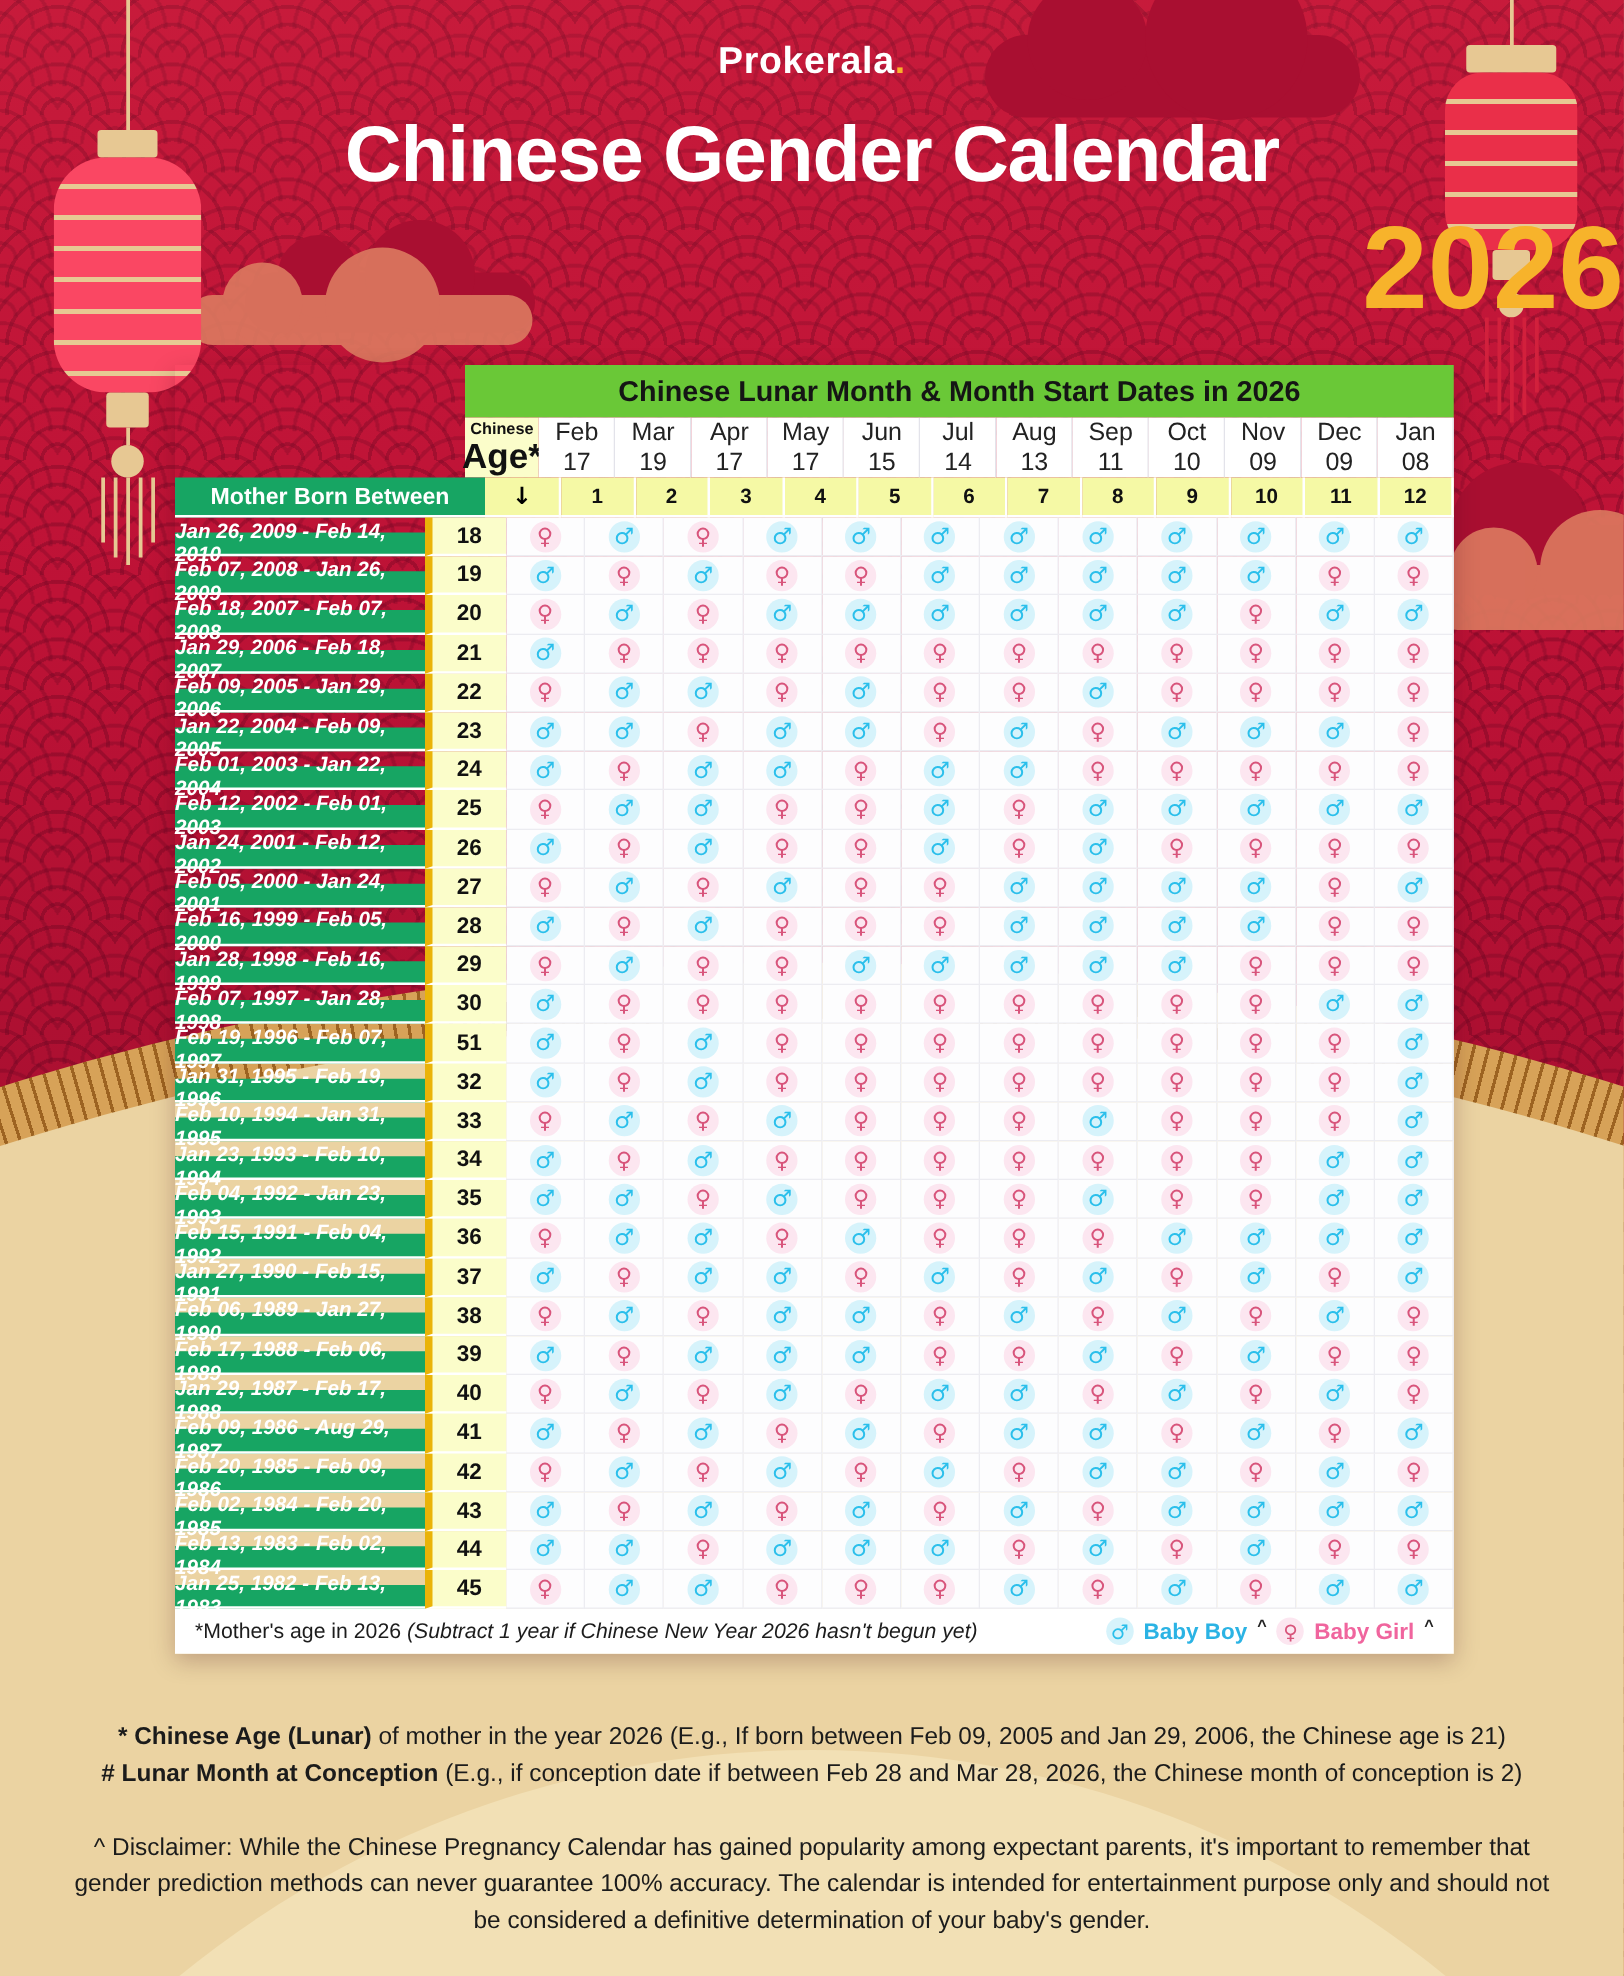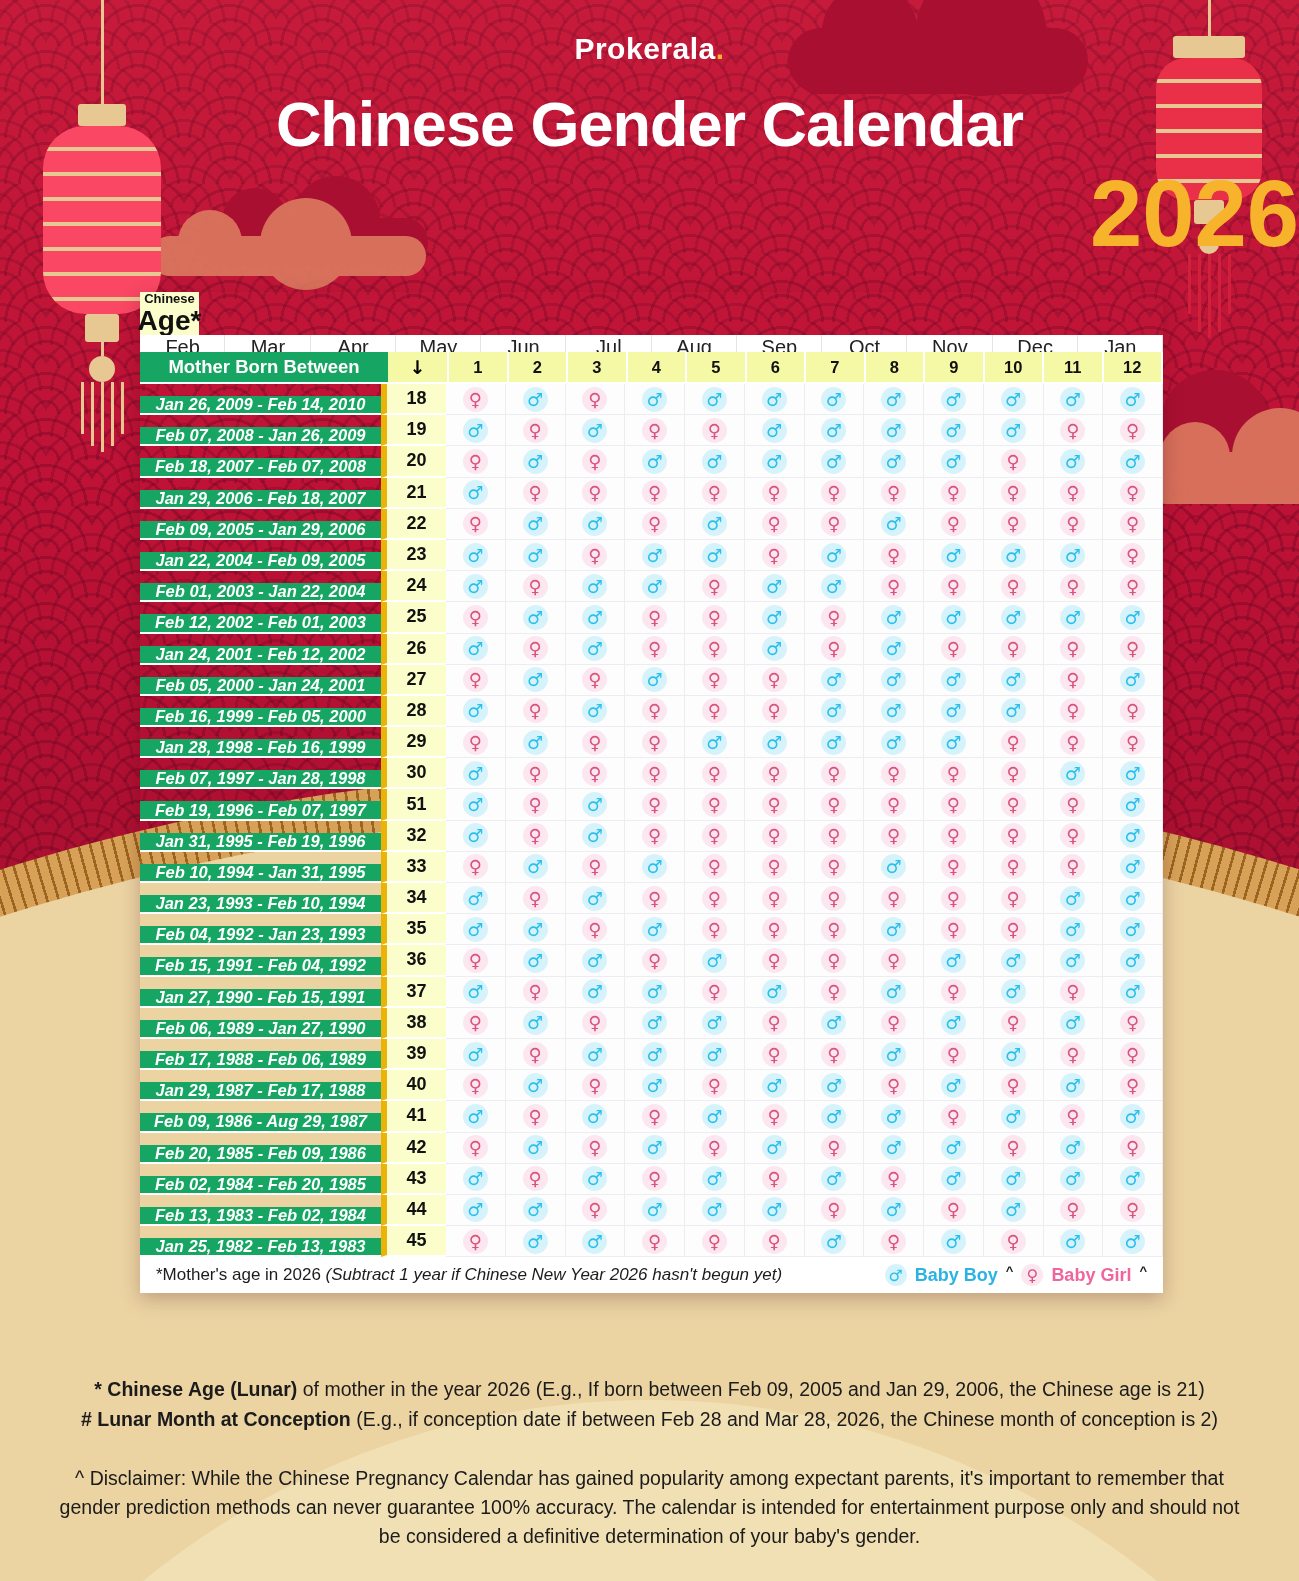--- a/index.html
+++ b/index.html
@@ -58,37 +58,37 @@
   .logo .dot{color:var(--gold,#F7B32B);}
   .title{left:0;right:0;top:88px;text-align:center;color:#fff;font-size:63px;font-weight:bold;letter-spacing:-1px;margin:0;}
   .year{left:16px;right:0;top:160px;text-align:right;color:var(--gold,#F7B32B);font-size:94px;font-weight:bold;}
   
   .calendar{left:140px;top:292px;width:1023px;box-shadow:0 6px 18px rgba(60,0,20,.25);}
   .row{display:flex;}
   .spacer{width:232px;box-shadow:none;background:transparent;}
   .banner-row{height:42px;}
   .banner{flex:1;background:var(--limegreen,#6AC837);display:flex;align-items:center;justify-content:center;
     font-size:23px;font-weight:bold;color:#151515;}
-  .month-row{height:60px;flex-direction:column;}
+  .month-row{height:48px;}
   .age-head{width:59px;background:#FBFDCA;display:flex;flex-direction:column;align-items:center;justify-content:center;line-height:1.05;}
   .age-head .ah1{font-size:13px;font-weight:bold;color:#111;}
   .age-head .ah2{font-size:28px;font-weight:bold;color:#111;}
   .cells{flex:1;display:flex;}
   .mcell{flex:1;background:#fff;display:flex;flex-direction:column;align-items:center;justify-content:center;
     line-height:1.2;box-shadow:inset -1px 0 0 #E3E3EA;}
   .mname,.mdate{font-size:20px;color:#222;}
   .number-row{height:32px;}
   .rowhead{width:248px;background:var(--green,#17A563);color:#fff;font-size:18.5px;font-weight:bold;
     display:flex;align-items:center;justify-content:center;border-bottom:2.5px solid #fff;}
   .arrow-cell{width:59px;background:var(--yellow,#F5F9A5);display:flex;align-items:center;justify-content:center;
     font-size:19px;font-weight:bold;border-right:2px solid #fff;border-bottom:2px solid #fff;font-family:"DejaVu Sans",sans-serif;}
   .ncell{flex:1;background:var(--yellow,#F5F9A5);display:flex;align-items:center;justify-content:center;
     font-size:16.5px;font-weight:bold;color:#111;border-right:2px solid #fff;border-bottom:2px solid #fff;}
   .crow{display:flex;height:31.2px;}
-  .datecell{width:241px;background:var(--green,#17A563);color:#fff;font-size:16.5px;font-weight:bold;font-style:italic;
+  .datecell{width:200px;background:var(--green,#17A563);color:#fff;font-size:16.5px;font-weight:bold;font-style:italic;
     display:flex;align-items:center;justify-content:center;border-bottom:2.5px solid #fff;margin-top:12px;}
   .agecell{width:59px;background:#FBFDCA;font-size:18px;font-weight:bold;color:#111;
     display:flex;align-items:center;justify-content:center;border-bottom:2.5px solid #fff;border-left:6px solid #eab308;}
   .gcell{flex:1;background:#FDFDFE;display:flex;align-items:center;justify-content:center;
     border-right:1px solid #ECECF1;border-bottom:1px solid #ECECF1;}
   .gicon{width:25px;height:25px;border-radius:50%;display:flex;align-items:center;justify-content:center;
     font-size:18px;font-weight:bold;font-family:"DejaVu Sans",sans-serif;}
   .boy{color:var(--boyblue,#2BBFEB);background:#D6F3FB;}
   .girl{color:var(--girlpink,#D8547B);background:#FCE6F0;}
   .tfoot{height:36px;background:#fff;display:flex;align-items:center;justify-content:space-between;padding:0 16px;}
@@ -150,20 +150,24 @@
         <i style="height:78px"></i>
         <i style="height:60px"></i>
       </span>
   </div>
 
   <div class="abs logo"><span>Prokerala</span><span class="dot">.</span></div>
   <h1 class="abs title">Chinese Gender Calendar</h1>
   <div class="abs year">2026</div>
 
   <section class="abs calendar">
+    <div class="row banner-row">
+      <div class="spacer"></div>
+      <div class="banner">Chinese Lunar Month &amp; Month Start Dates in 2026</div>
+    </div>
     <div class="row month-row">
       <div class="spacer"></div>
       <div class="age-head">
         <span class="ah1">Chinese</span>
         <span class="ah2">Age*</span>
       </div>
       <div class="cells" id="month-cells">
           <div class="mcell">
             <div class="mname">Feb</div>
             <div class="mdate">17</div>

